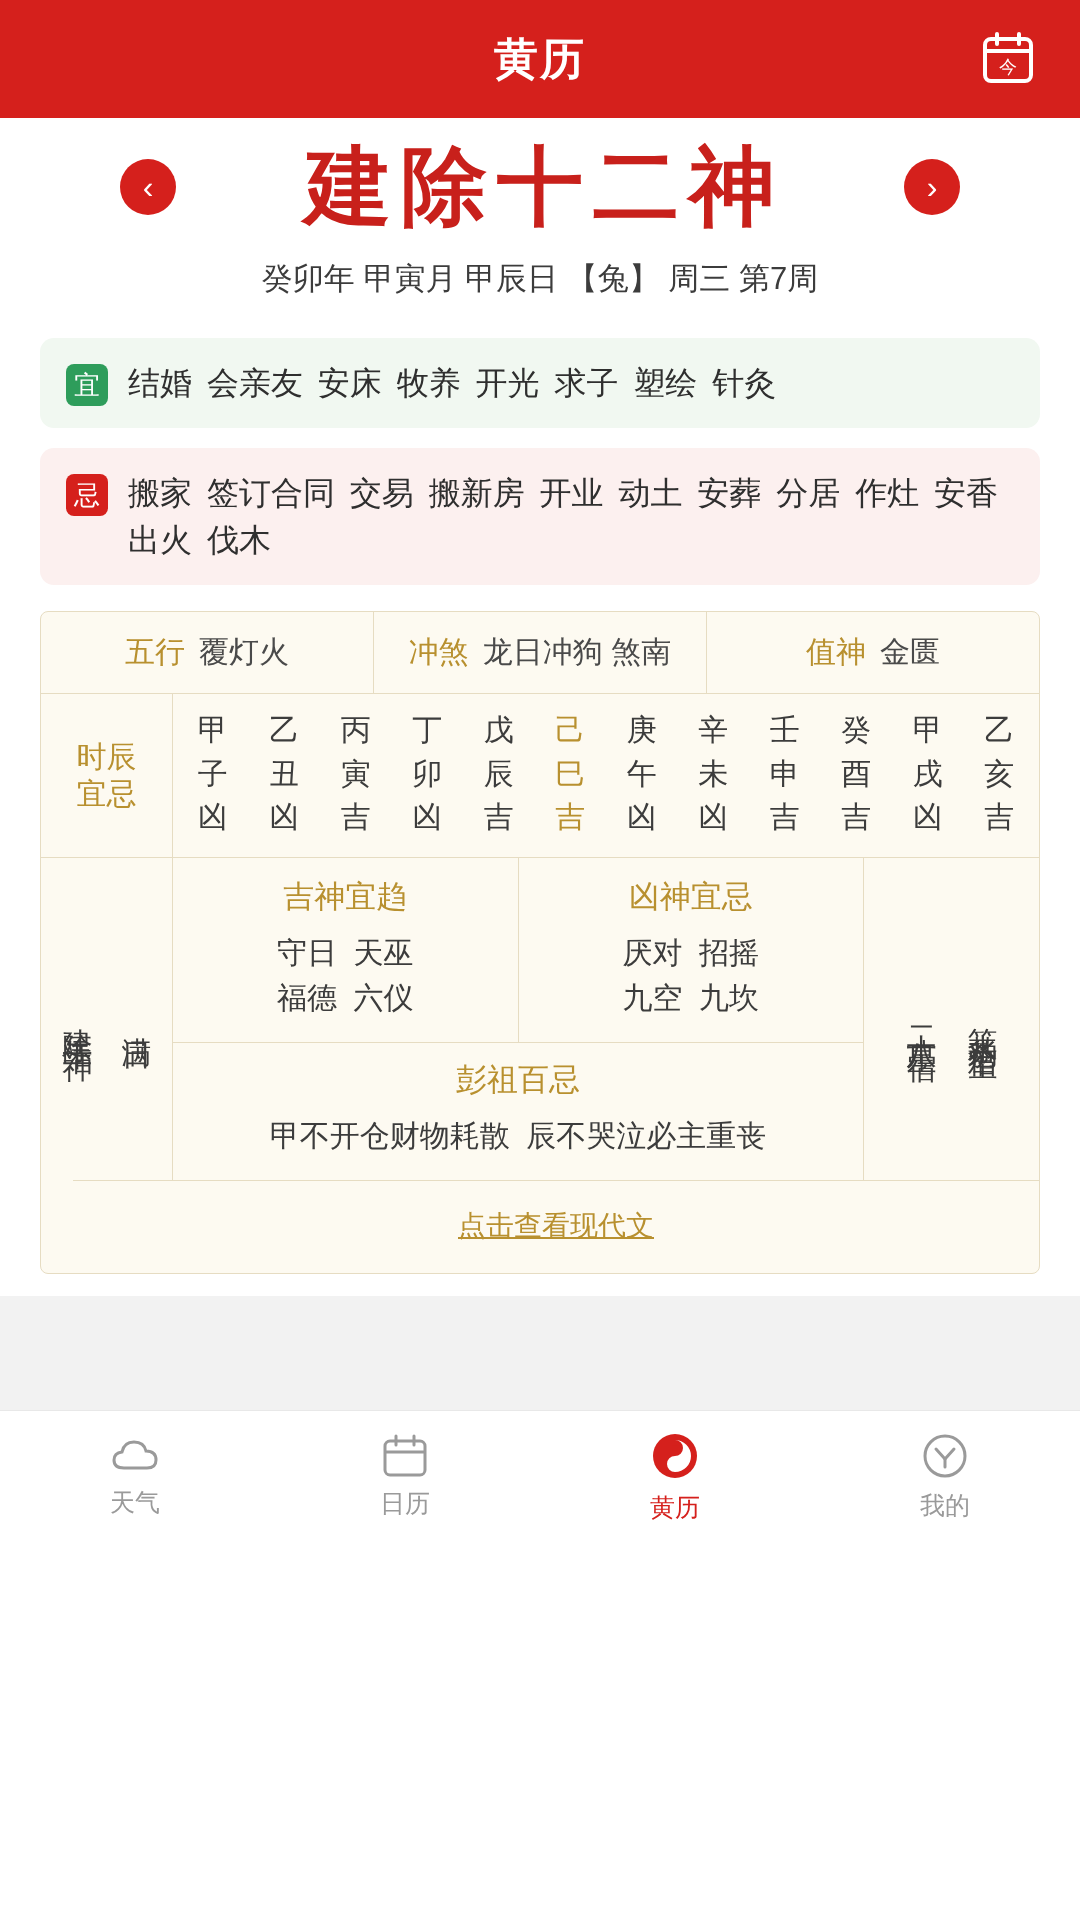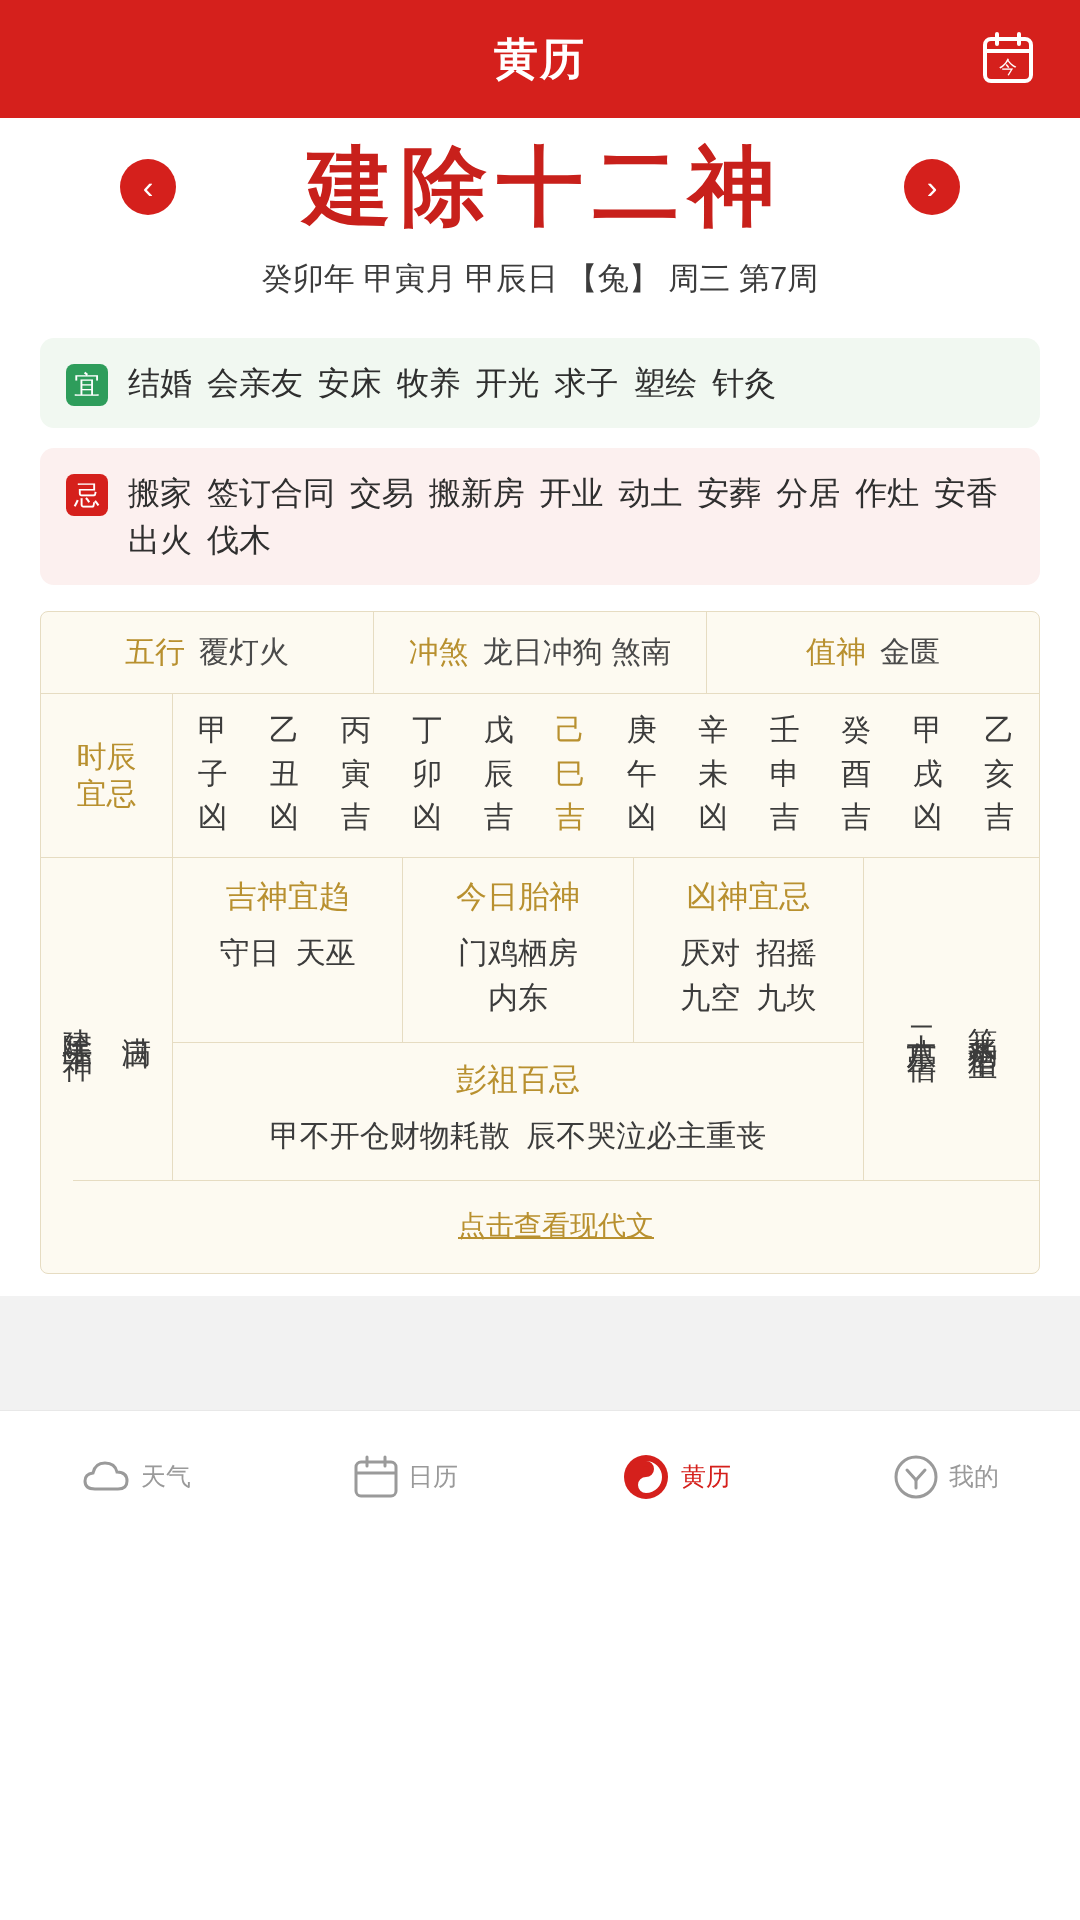--- a/index.html
+++ b/index.html
@@ -260,21 +260,21 @@
   .tabbar {
     height: 132px;
     background: #ffffff;
     border-top: 1px solid #e8e8e8;
     display: flex;
     flex: 0 0 auto;
   }
   .tab {
     flex: 1 1 0;
     display: flex;
-    flex-direction: row;
+    flex-direction: column;
     align-items: center;
     justify-content: center;
     gap: 8px;
     color: #9a9a9a;
     font-size: 25px;
   }
   .tab.active { color: #d5201c; }
   .tab svg { display: block; }
 </style>
 </head>
@@ -401,25 +401,21 @@
       <div class="jianchu">
         <div class="vert">建除十二神</div>
         <div class="vert">满日</div>
       </div>
 
       <div class="mid3">
         <div class="mid3-top">
           <div class="mini">
             <div class="mini-title">吉神宜趋</div>
             <div class="mini-line">守日 天巫</div>
-          </div>
-          <div class="mini">
-            <div class="mini-title">今日胎神</div>
-            <div class="mini-line">门鸡栖房</div>
-            <div class="mini-line">内东</div>
+            <div class="mini-line">福德 六仪</div>
           </div>
           <div class="mini">
             <div class="mini-title">凶神宜忌</div>
             <div class="mini-line">厌对 招摇</div>
             <div class="mini-line">九空 九坎</div>
           </div>
         </div>
         <div class="mid3-bottom">
           <div class="mini-title">彭祖百忌</div>
           <div class="mini-line">甲不开仓财物耗散 辰不哭泣必主重丧</div>

